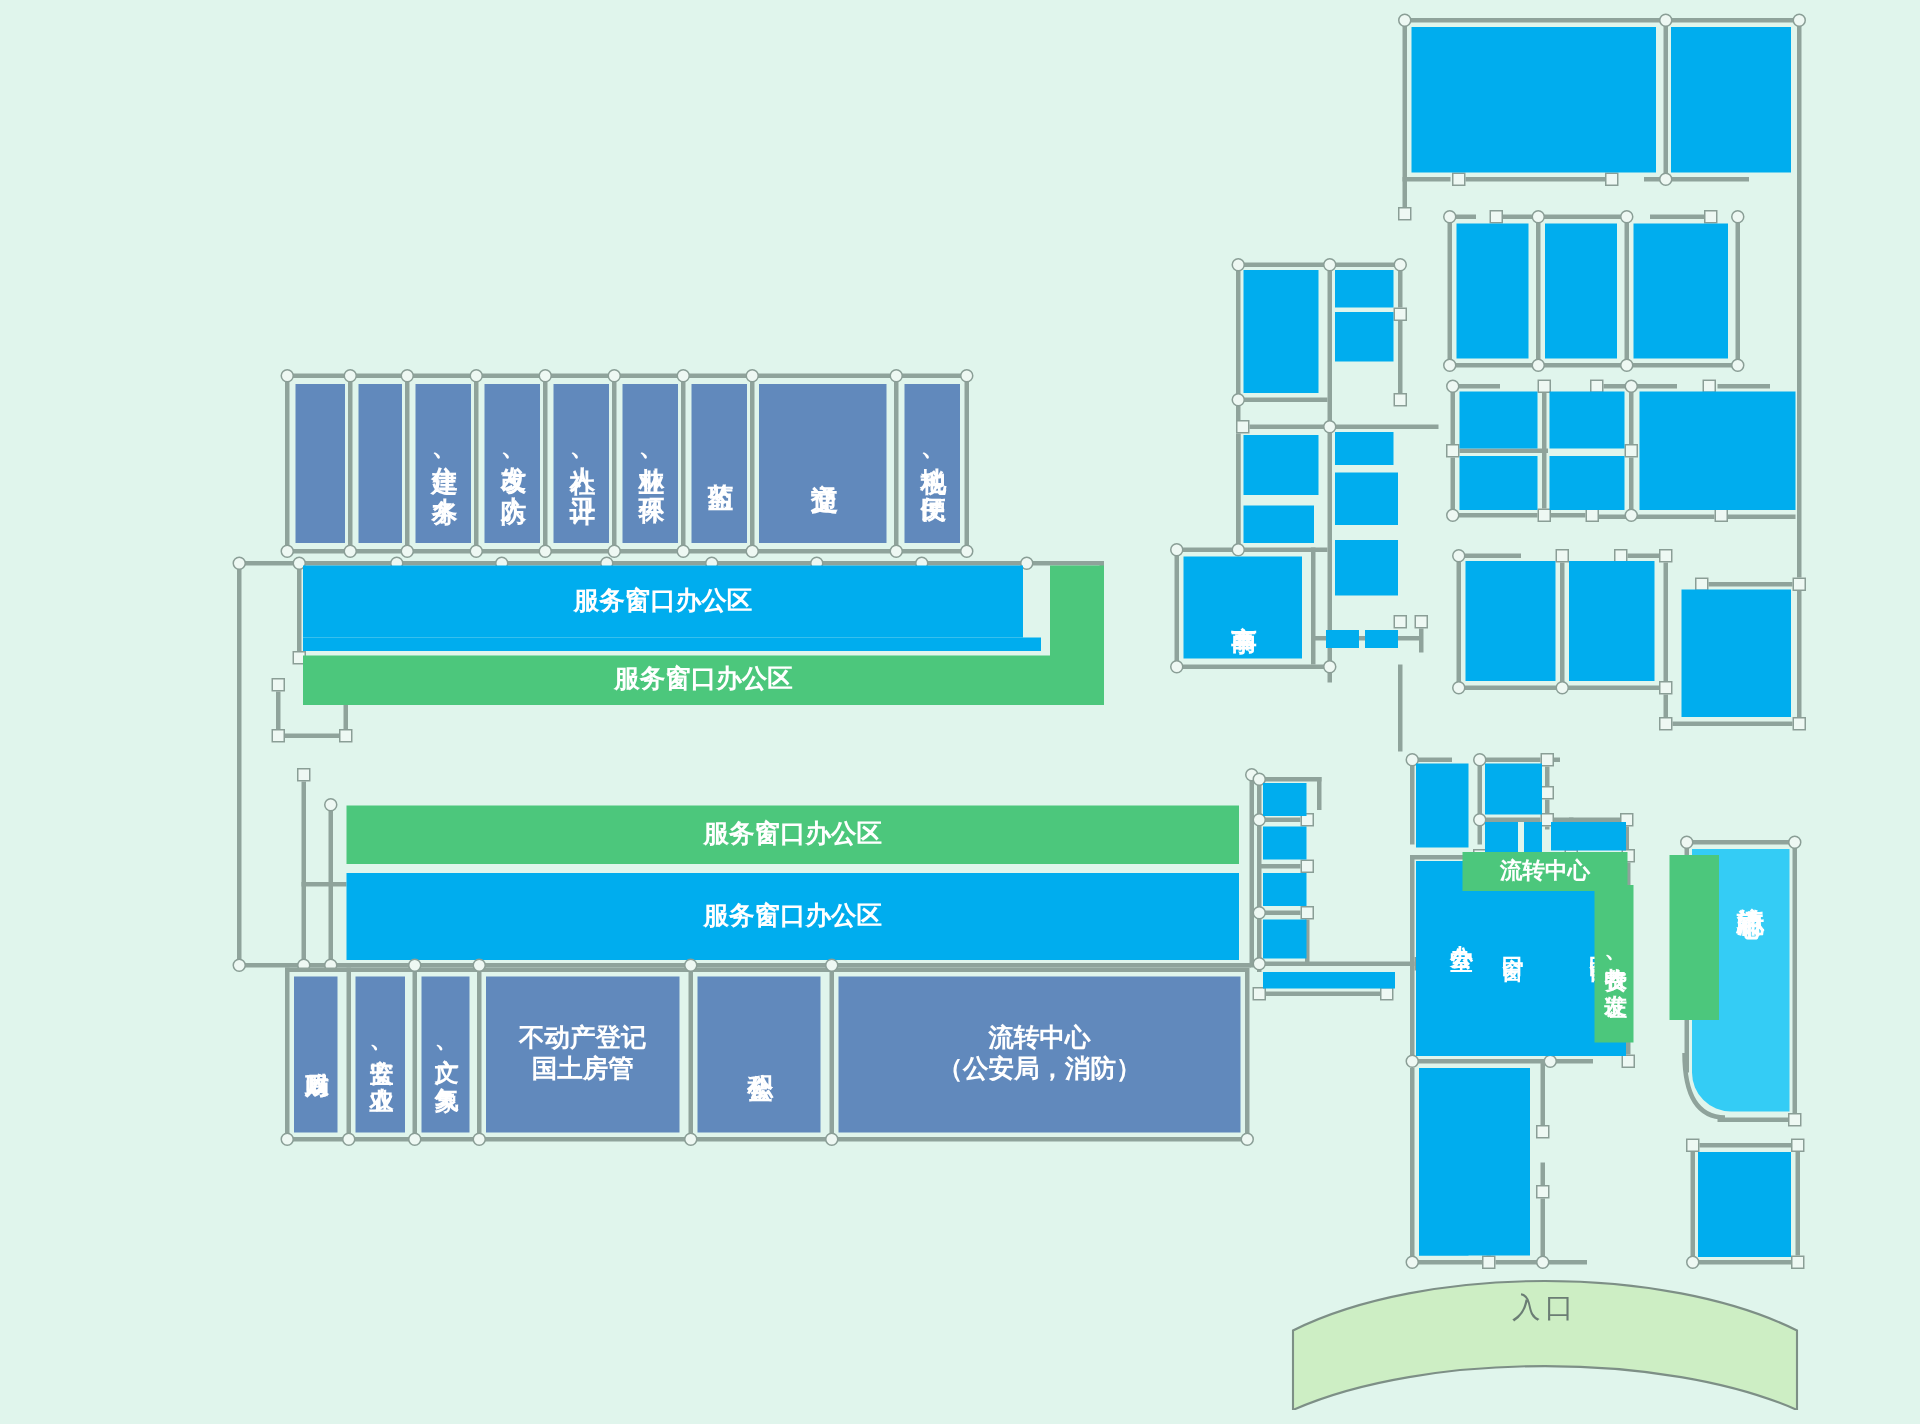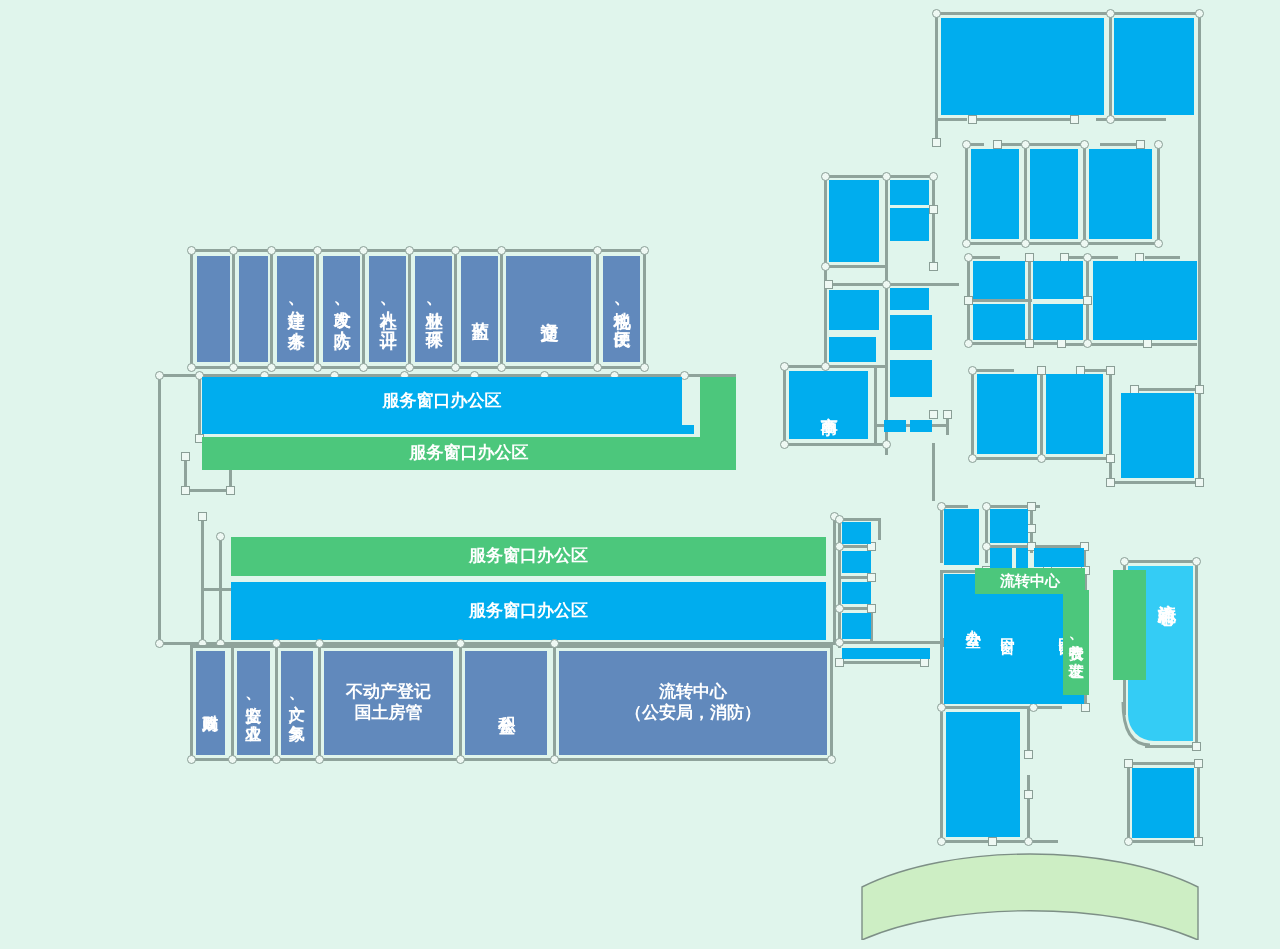--- a/index.html
+++ b/index.html
@@ -490,16 +490,17 @@
     <div class="nd rnd" style="left:1124px;top:837px;"></div>
     <div class="nd" style="left:1194px;top:837px;"></div>
 
     <div class="rm blue" style="left:1132px;top:768px;width:62px;height:70px;"></div>
   </div>
 
   <div id="entrance">
     <svg width="340" height="95" style="position:absolute;left:0;top:0;">
       <path d="M 2,42 C 90,-2 250,-2 338,42 L 338,95 C 250,56 90,56 2,95 Z" fill="#cdeec4" stroke="#7d8f86" stroke-width="1.4"></path>
     </svg>
+    <div class="lbl">入口</div>
   </div>
 
 
 </div>
 
 </body></html>

